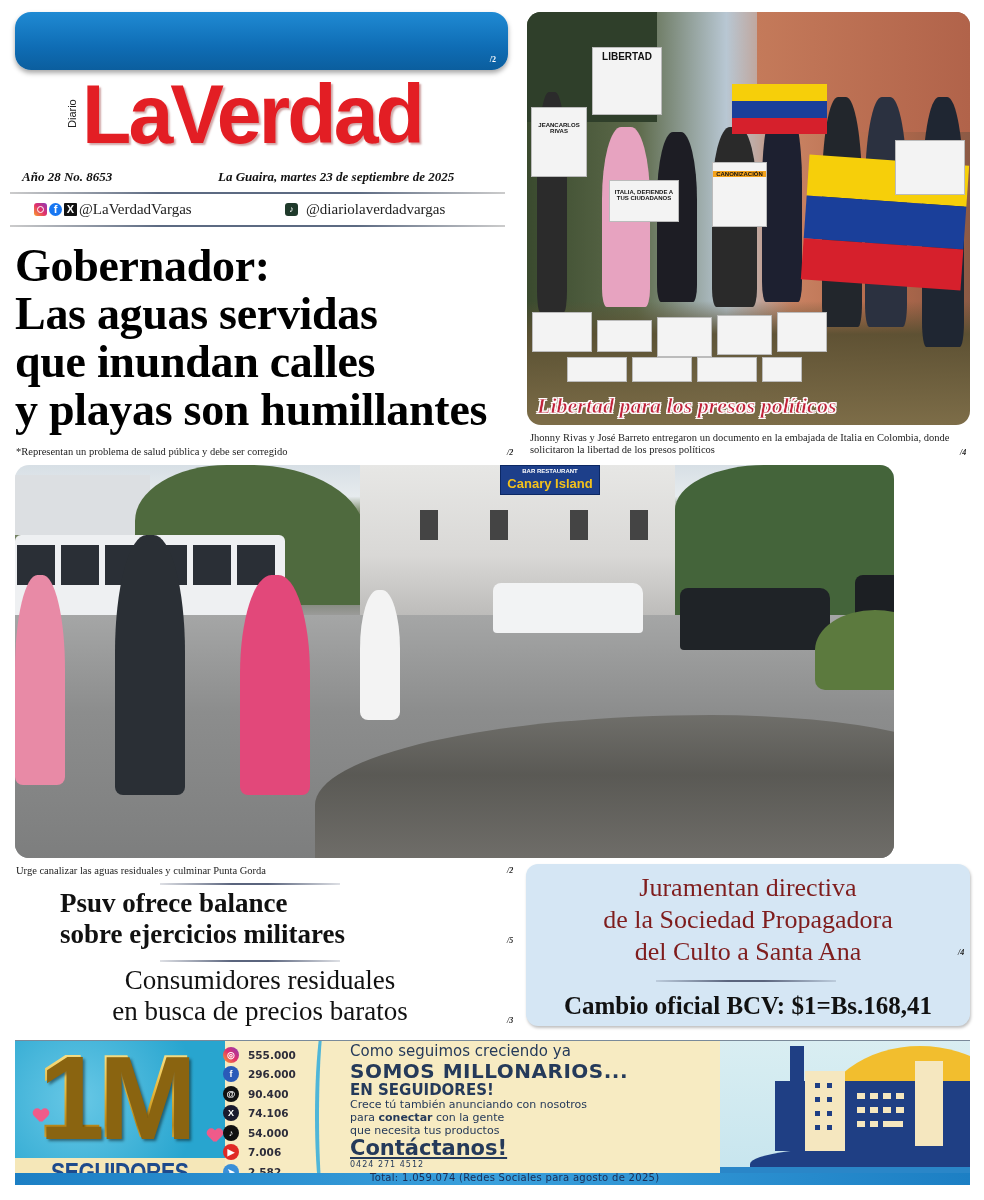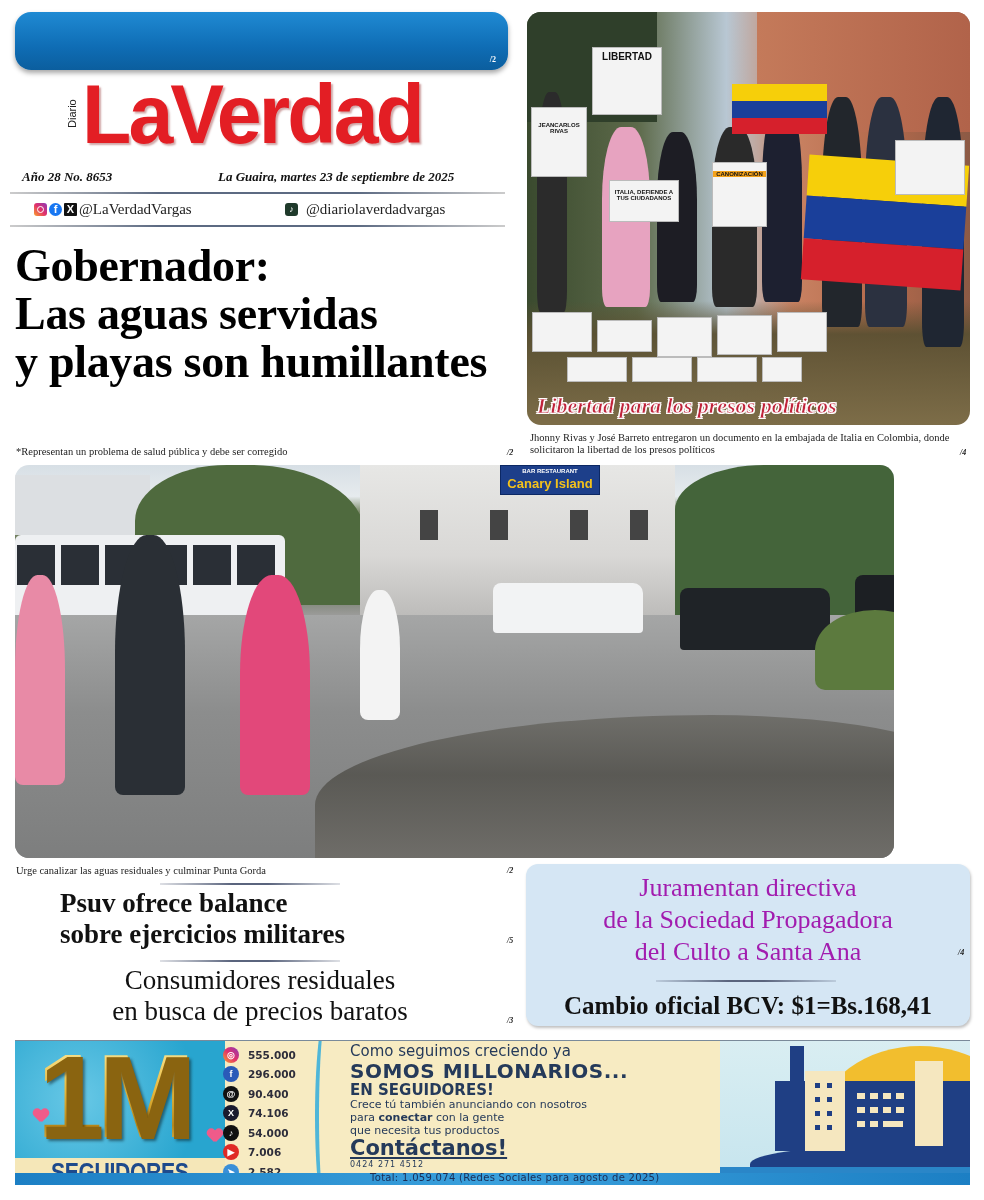--- a/index.html
+++ b/index.html
@@ -115,21 +115,21 @@
     position: absolute; left: 60px; top: 965px; width: 400px; text-align: center;
     font-size: 27px; line-height: 31px; color: #111;
   }
   .blue-box {
     position: absolute; left: 526px; top: 864px; width: 444px; height: 162px;
     background: #d5e6f4; border-radius: 12px;
     box-shadow: 1px 2px 3px rgba(0,0,0,0.25);
   }
   .blue-box .story-juramentan {
     position: absolute; left: 0; right: 0; top: 8px; text-align: center;
-    font-size: 26px; line-height: 32px; color: #a21caf;
+    font-size: 26px; line-height: 32px; color: #7f1d1d;
   }
   .blue-box .exchange {
     position: absolute; left: 0; right: 0; top: 128px; text-align: center;
     font-weight: bold; font-size: 25px; color: #111;
   }
 
   
   .ad { position: absolute; left: 15px; top: 1040px; width: 955px; height: 145px; overflow: hidden; background: #f7ebc2; border-top: 1px solid #7a8a9a; }
   .ad-left { position: absolute; left: 0; top: 0; width: 210px; height: 145px; background: radial-gradient(circle at 30% 40%, #68c8e6, #28a5cf 70%); }
   .ad-left .sub-strip { position: absolute; left: 0; bottom: 0; width: 210px; height: 28px; background: #f5e7b8; }
@@ -202,20 +202,21 @@
 </div>
 <div class="social-row right">
   <span class="sico tk">♪</span>
   <span>@diariolaverdadvargas</span>
 </div>
 <div class="rule r2"></div>
 
 <div class="main-headline">
   <div>Gobernador:</div>
   <div>Las aguas servidas</div>
+  <div>que inundan calles</div>
   <div>y playas son humillantes</div>
 </div>
 <div class="main-sub">*Representan un problema de salud pública y debe ser corregido</div>
 <div class="ref" style="left:507px; top:448px;">/2</div>
 
 <div class="photo photo-protest">
 
   <div style="position:absolute; left:0; top:0; width:130px; height:110px; background:#2f3f2a;"></div>
   <div style="position:absolute; left:230px; top:0; width:213px; height:120px; background:linear-gradient(90deg,#c47a5a,#b1634a);"></div>
 

